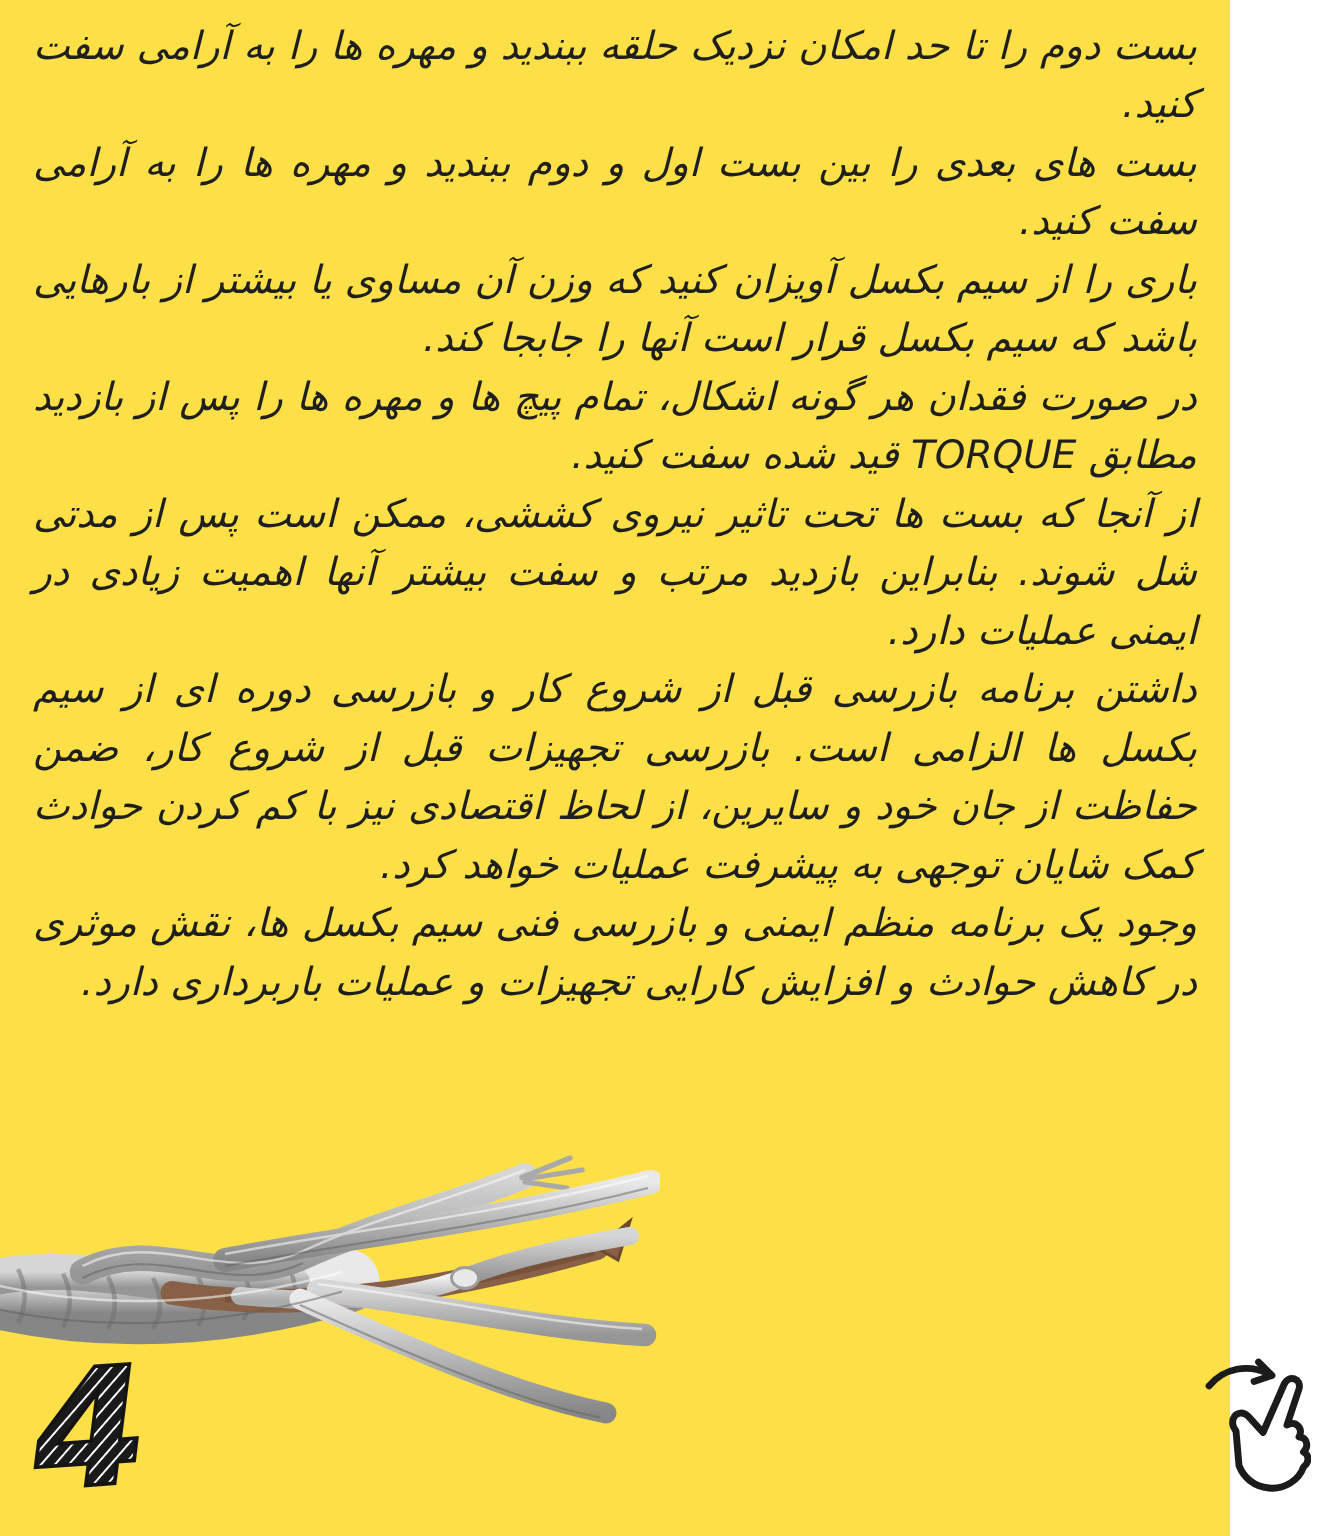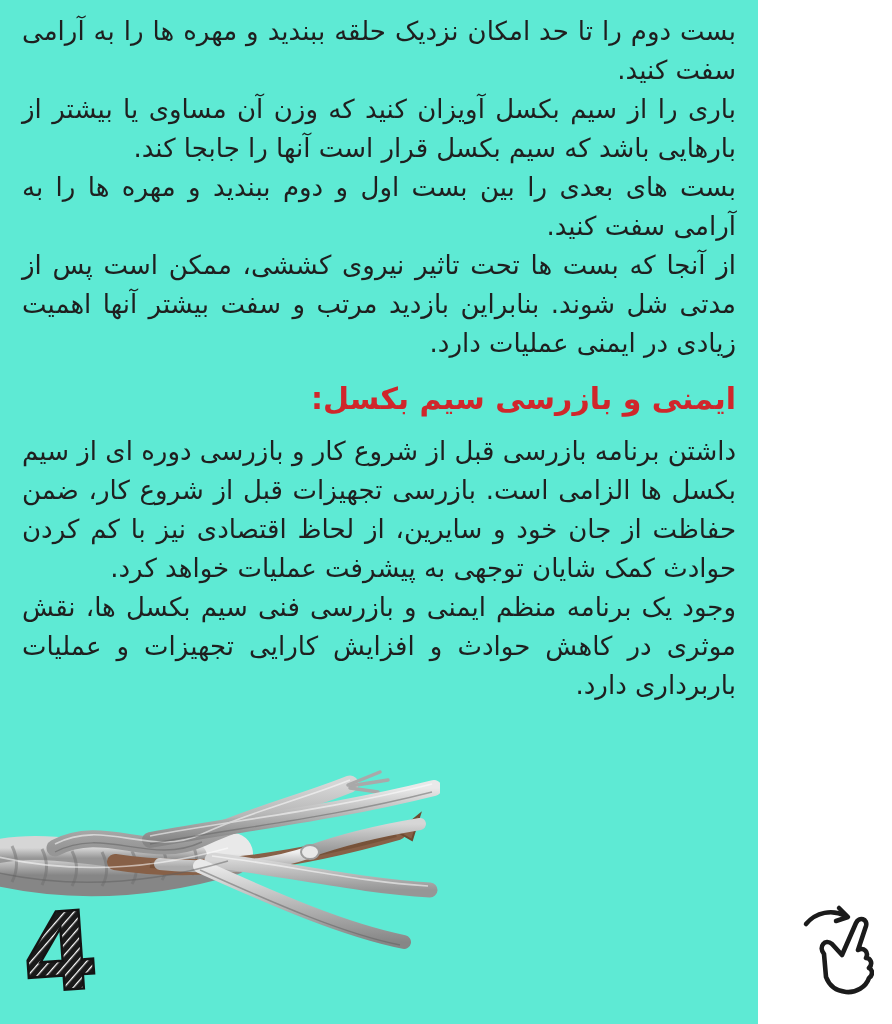--- a/index.html
+++ b/index.html
@@ -4,22 +4,23 @@
 <style>
   html, body { margin: 0; padding: 0; }
   body {
     width: 892px; height: 1024px;
     background: #ffffff;
     overflow: hidden;
     font-family: "DejaVu Sans", sans-serif;
   }
   .page {
     position: relative;
-    width: 758px; height: 1024px;
-    background: #5eead4;
+    width: 820px; height: 1024px;
+    background: #fde047;
+    font-style: italic;
   }
   .text-col {
     position: absolute;
     top: 12px; right: 22px; left: 22px;
     direction: rtl;
     color: #1f1f1f;
     font-size: 26px;
     line-height: 39px;
     text-align: justify;
     text-align-last: right;
@@ -55,25 +56,25 @@
   }
   svg { display: block; width: 100%; height: 100%; }
 </style>
 </head>
 <body>
 
 <div class="page">
 
   <main class="text-col">
     <p class="par">بست دوم را تا حد امکان نزدیک حلقه ببندید و مهره ها را به آرامی سفت کنید.</p>
+    <p class="par">بست های بعدی را بین بست اول و دوم ببندید و مهره ها را به آرامی سفت کنید.</p>
     <p class="par">باری را از سیم بکسل آویزان کنید که وزن آن مساوی یا بیشتر از بارهایی باشد که سیم بکسل قرار است آنها را جابجا کند.</p>
-    <p class="par">بست های بعدی را بین بست اول و دوم ببندید و مهره ها را به آرامی سفت کنید.</p>
+    <p class="par">در صورت فقدان هر گونه اشکال، تمام پیچ ها و مهره ها را پس از بازدید مطابق TORQUE قید شده سفت کنید.</p>
     <p class="par">از آنجا که بست ها تحت تاثیر نیروی کششی، ممکن است پس از مدتی شل شوند. بنابراین بازدید مرتب و سفت بیشتر آنها اهمیت زیادی در ایمنی عملیات دارد.</p>
 
-    <h2 class="heading">ایمنی و بازرسی سیم بکسل:</h2>
 
     <p class="par">داشتن برنامه بازرسی قبل از شروع کار و بازرسی دوره ای از سیم بکسل ها الزامی است. بازرسی تجهیزات قبل از شروع کار، ضمن حفاظت از جان خود و سایرین، از لحاظ اقتصادی نیز با کم کردن حوادث کمک شایان توجهی به پیشرفت عملیات خواهد کرد.</p>
     <p class="par">وجود یک برنامه منظم ایمنی و بازرسی فنی سیم بکسل ها، نقش موثری در کاهش حوادث و افزایش کارایی تجهیزات و عملیات باربرداری دارد.</p>
   </main>
 
   <figure class="rope-figure">
     <svg viewBox="0 0 440 212">
       <defs>
         <linearGradient id="steelA" x1="0" y1="0" x2="0" y2="1">
           <stop offset="0" stop-color="#e9e9e9"></stop>

